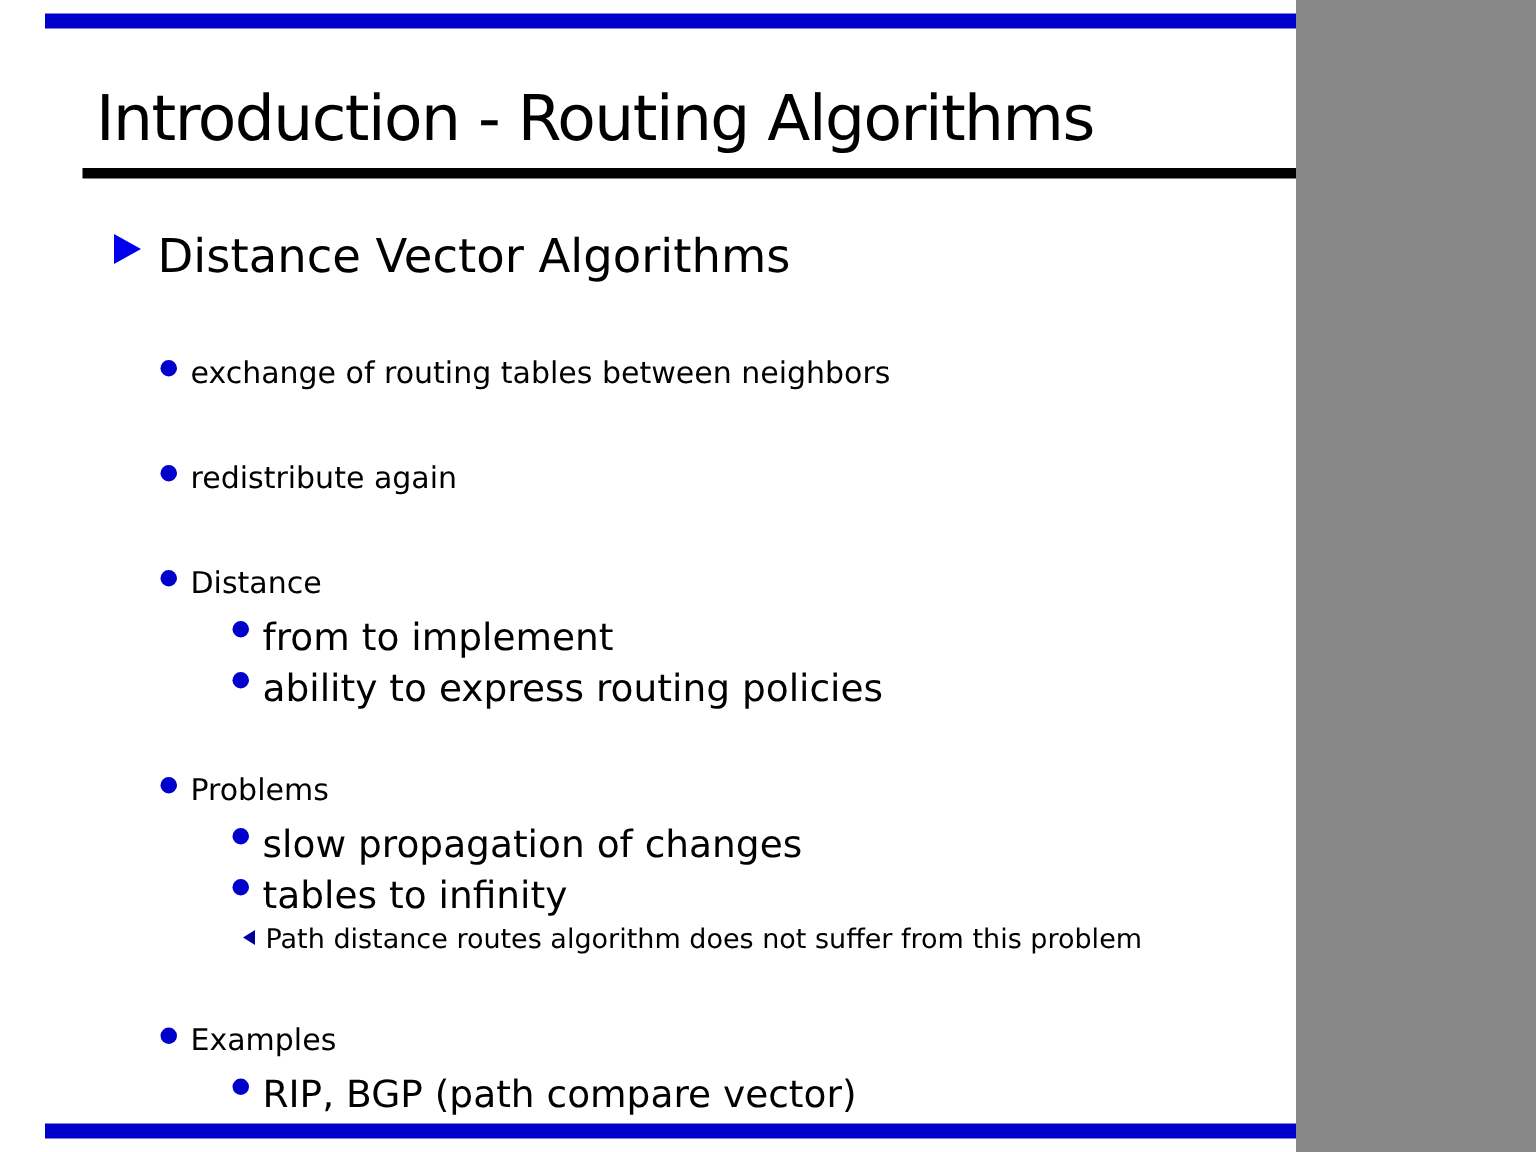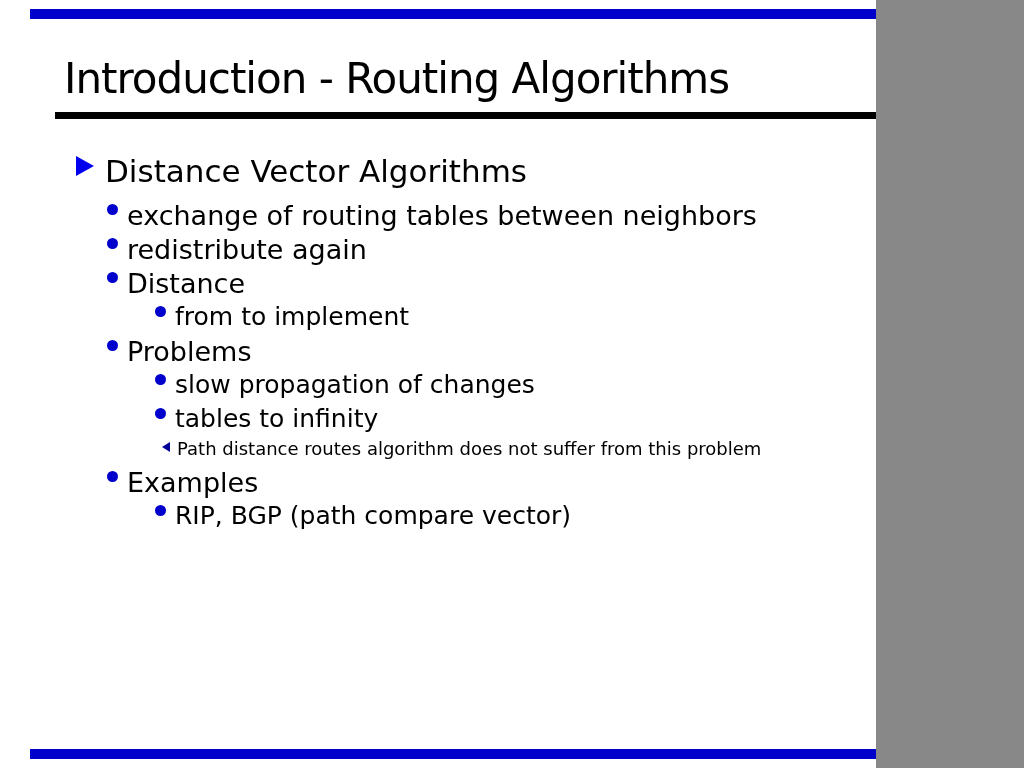--- a/index.html
+++ b/index.html
@@ -3,21 +3,20 @@
 <meta charset="utf-8">
 <style>
   html,body{margin:0;padding:0;background:#888;}
   .slide{
     position:relative;
     width:864px;height:768px;
     background:#ffffff;
     overflow:hidden;
     font-family:"DejaVu Sans","Liberation Sans",sans-serif;
     color:#000;
-    padding-left:12px;
   }
   .deco-bar{
     position:absolute;
     left:30px;
     width:994px;
     height:10px;
     background:var(--bar-blue,#0000cc);
   }
   .deco-bar.top{top:9px;}
   .deco-bar.bottom{top:749px;}
@@ -37,21 +36,21 @@
     background:#000;
   }
   .content{
     position:absolute;
     left:0;top:156px;
     width:1024px;
   }
   .row{display:flex;white-space:nowrap;}
   .row .txt{line-height:1;}
   .lvl1{padding-left:76px;height:46px;font-size:31px;}
-  .lvl2{padding-left:107px;height:34px;font-size:27px;}
+  .lvl2{padding-left:107px;height:34px;font-size:20px;margin-top:36px;}
   .lvl3{padding-left:155px;height:34px;font-size:25px;}
   .lvl4{padding-left:162px;height:29px;font-size:18px;}
   .bullet{flex:0 0 auto;display:inline-block;}
   .tri-right{
     width:0;height:0;
     border-top:10px solid transparent;
     border-bottom:10px solid transparent;
     border-left:18px solid var(--tri-blue,#0000ee);
     margin-right:11px;
   }
@@ -102,20 +101,24 @@
     <div class="row lvl2">
       <span class="bullet dot"></span>
       <span class="txt">Distance</span>
     </div>
 
     <div class="row lvl3">
       <span class="bullet dot"></span>
       <span class="txt">from to implement</span>
     </div>
 
+    <div class="row lvl3">
+      <span class="bullet dot"></span>
+      <span class="txt">ability to express routing policies</span>
+    </div>
 
     <div class="row lvl2">
       <span class="bullet dot"></span>
       <span class="txt">Problems</span>
     </div>
 
     <div class="row lvl3">
       <span class="bullet dot"></span>
       <span class="txt">slow propagation of changes</span>
     </div>

